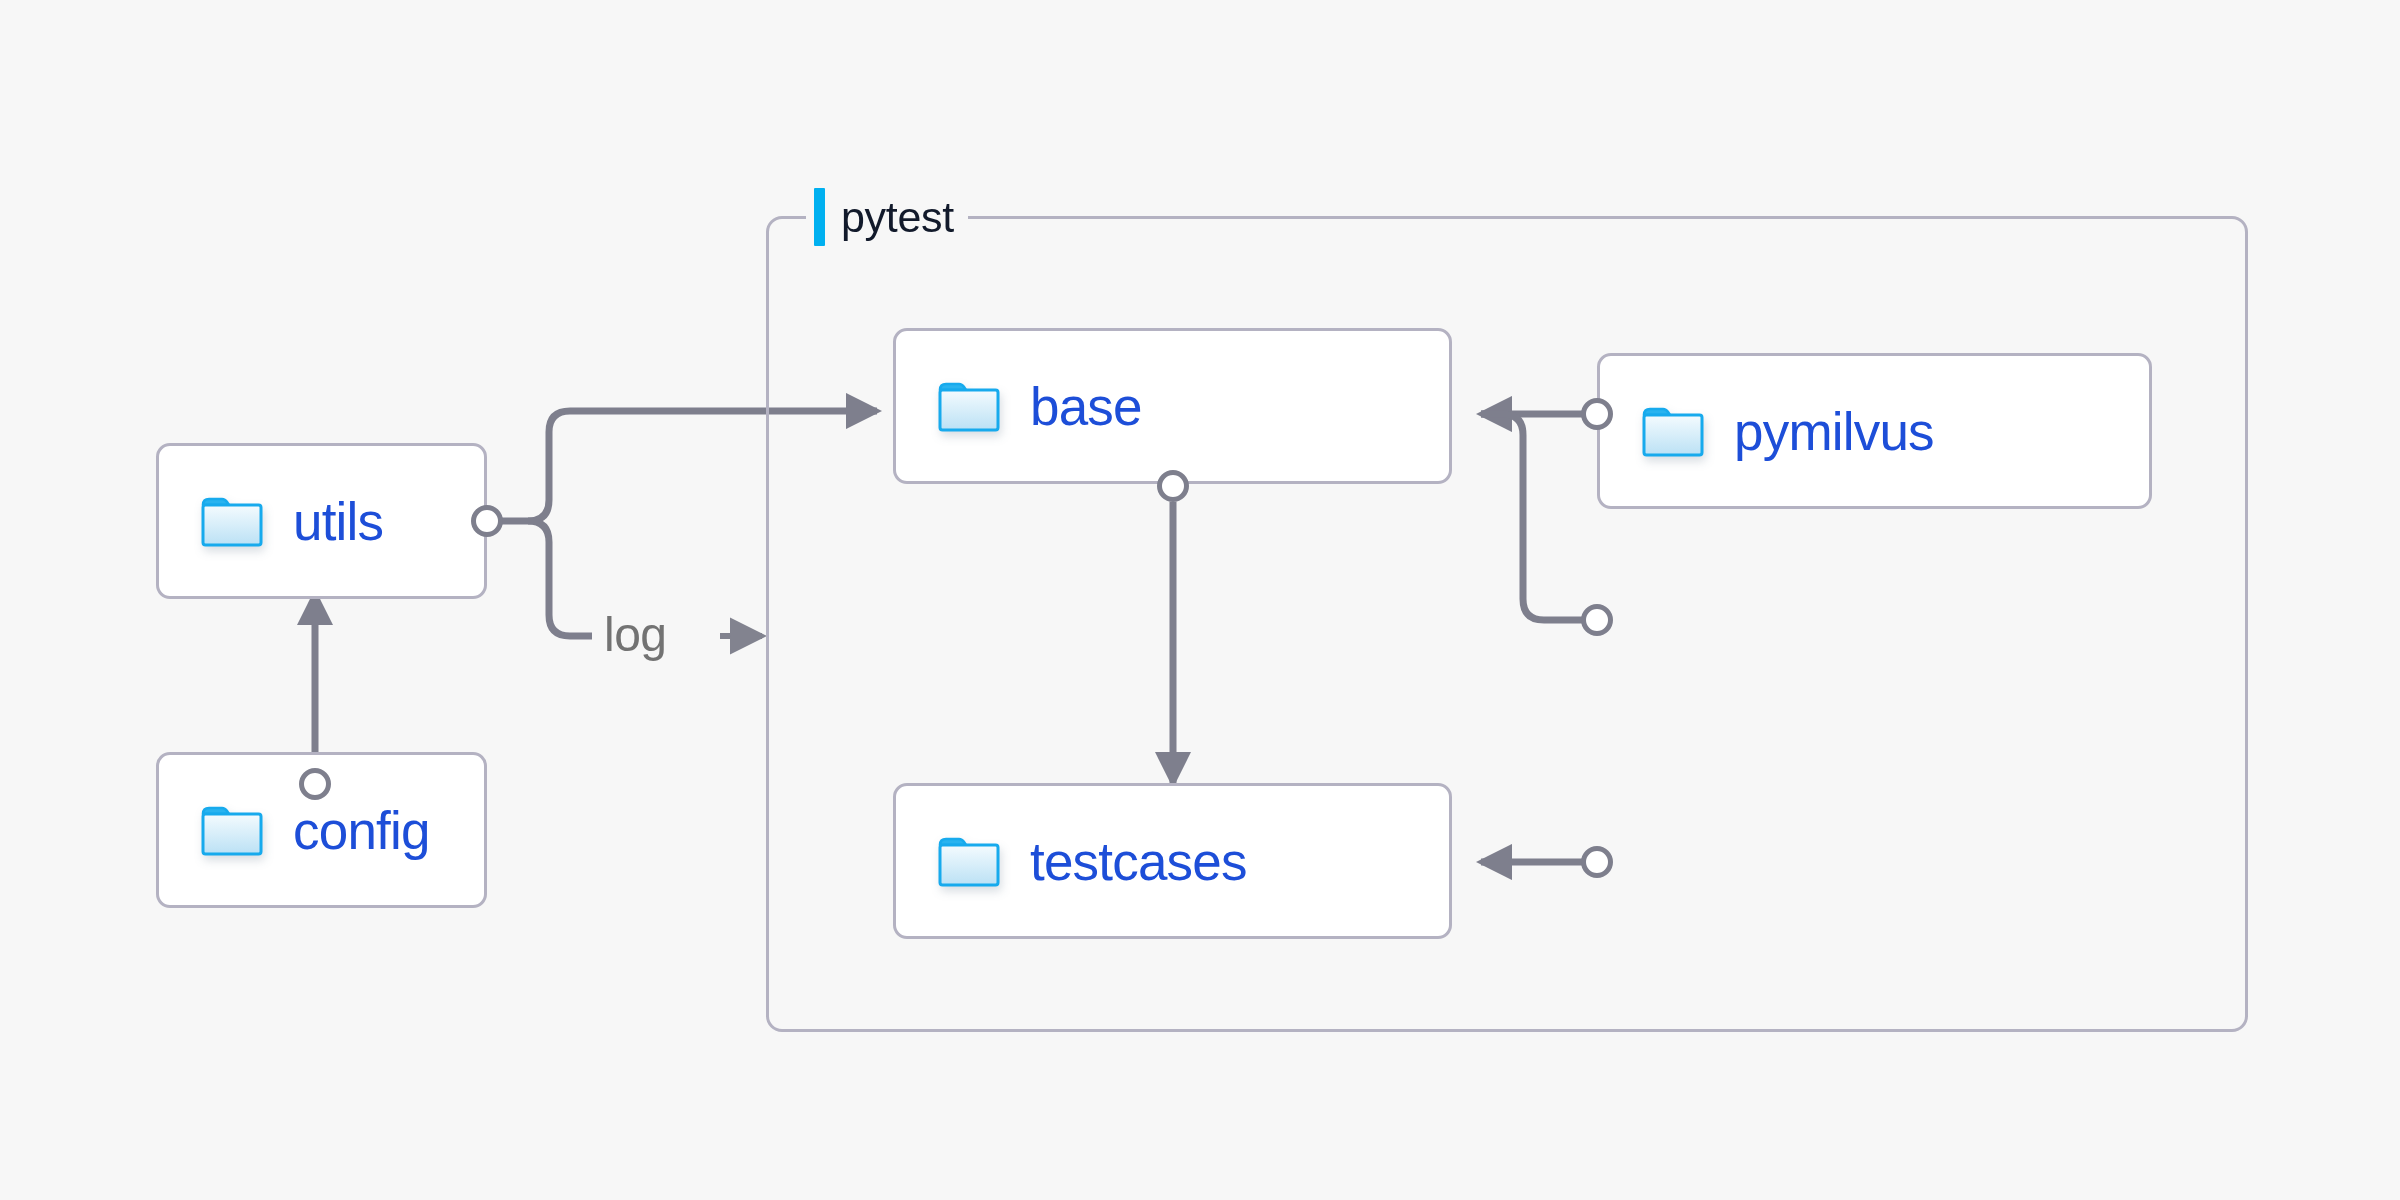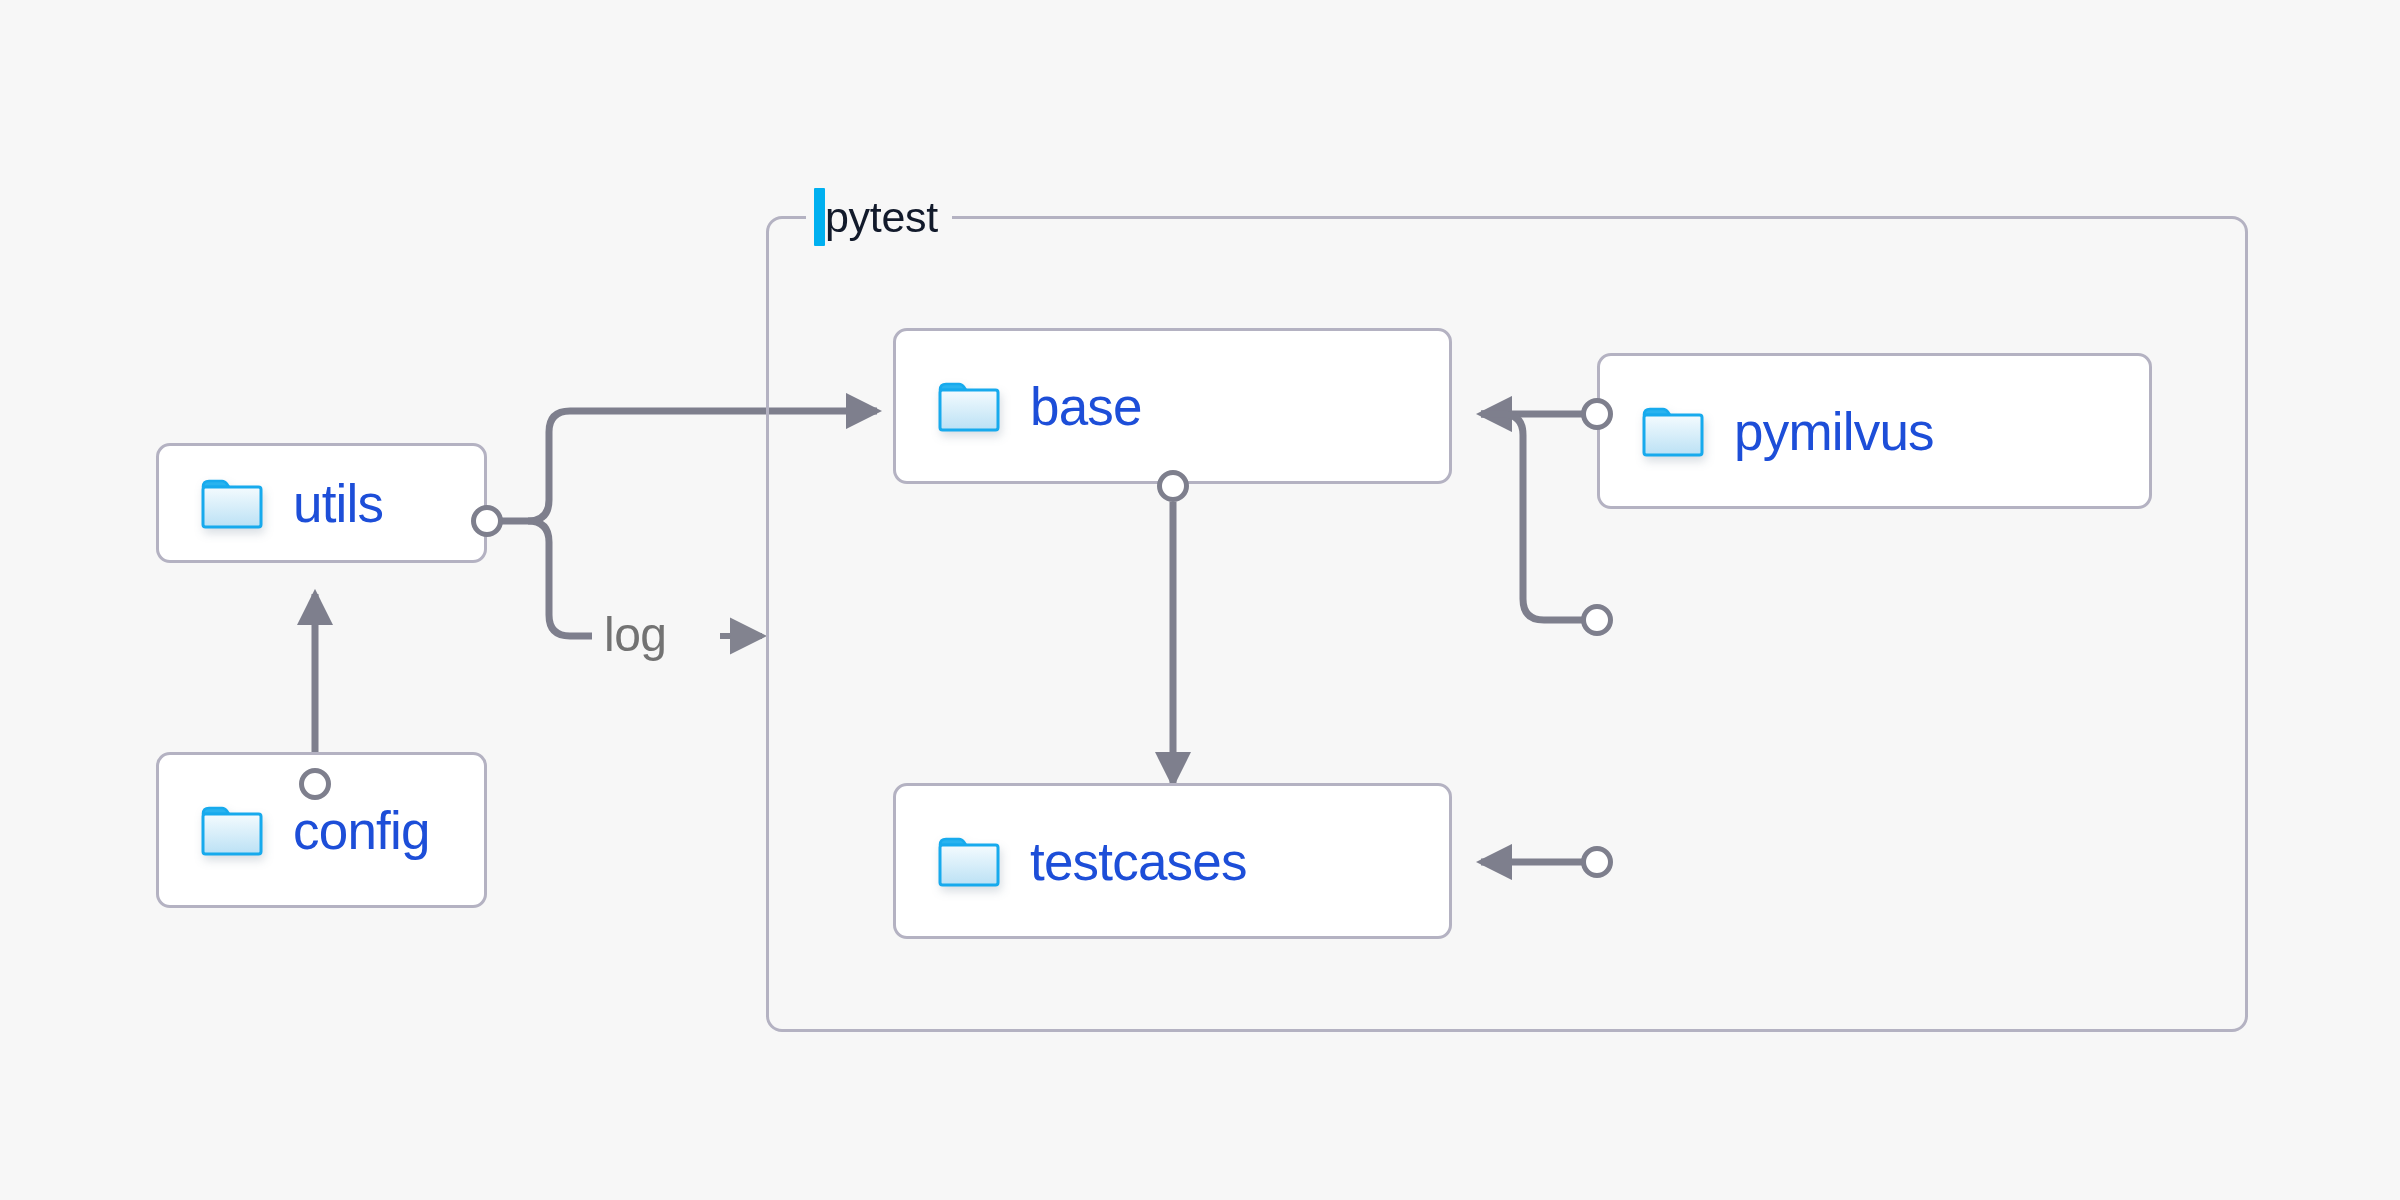--- a/index.html
+++ b/index.html
@@ -28,20 +28,21 @@
     position: absolute;
     box-sizing: border-box;
     border: 3px solid #b4b2c2;
     border-radius: 16px;
     background: transparent;
   }
   .group-label {
     position: absolute;
     display: flex;
     align-items: center;
+    gap: 16px;
     background: #f7f7f7;
     padding: 0 14px 0 8px;
     height: 64px;
   }
   .group-label-bar {
     width: 11px;
     height: 58px;
     background: #00b0f0;
     border-radius: 1px;
     flex: 0 0 auto;
@@ -141,21 +142,21 @@
     <path d="M 1597 862 L 1481 862" fill="none" stroke="#7e7f8d" stroke-width="7" marker-end="url(#arrow)"></path>
   </svg>
 
   <div class="group" style="left:766px; top:216px; width:1482px; height:816px;"></div>
 
   <div class="group-label" style="left:806px; top:185px;">
     <span class="group-label-bar"></span>
     <span class="group-label-text">pytest</span>
   </div>
 
-  <div class="node" style="left:156px; top:443px; width:331px; height:120px;">
+  <div class="node" style="left:156px; top:443px; width:331px; height:156px;">
     <span class="folder-icon">
       <svg viewBox="0 0 62 54" xmlns="http://www.w3.org/2000/svg">
         <path d="M2 11 Q2 5 8 5 L21 5 Q24 5 26 8 L28 11 Z" fill="#29b3ef" stroke="#17aaed" stroke-width="2.6" stroke-linejoin="round"></path>
         <rect x="2" y="11" width="58" height="40" rx="2.5" fill="url(#folderGrad)" stroke="#17aaed" stroke-width="3"></rect>
       </svg>
     </span>
     <span class="node-label">utils</span>
   </div>
   <span class="conn-dot" style="left:471px; top:505px;"></span>
 

